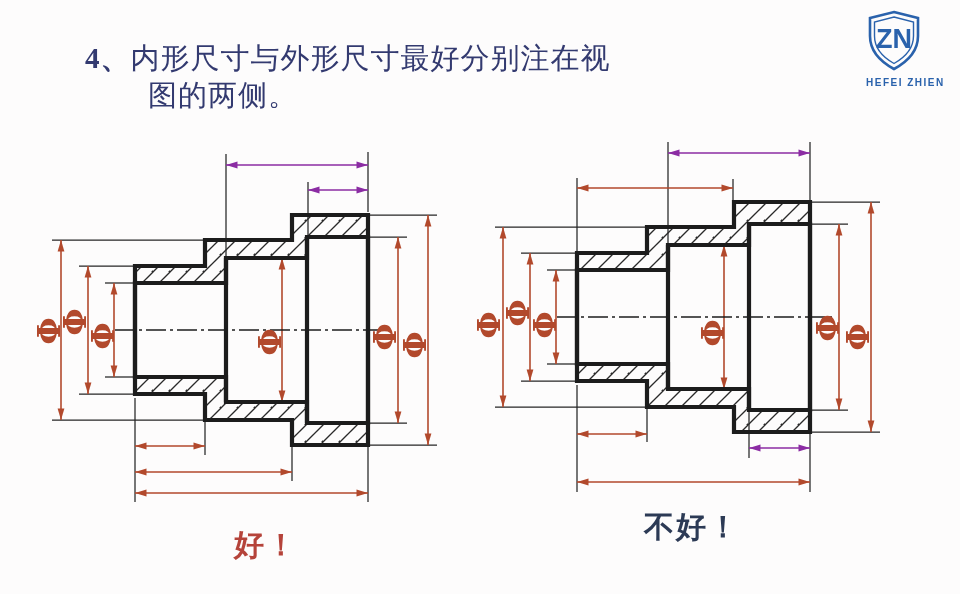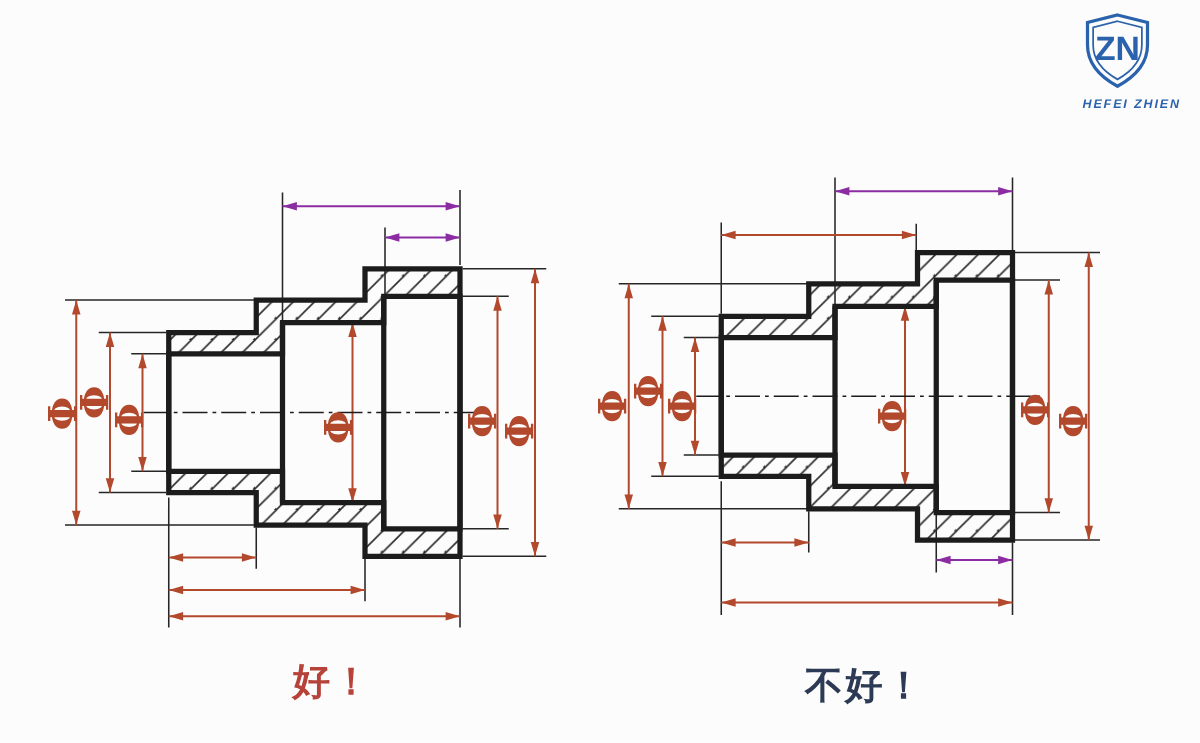--- a/index.html
+++ b/index.html
@@ -20,36 +20,40 @@
   .title-number{font-weight:bold;}
   .title-line2{display:block;margin-left:63px;}
   .drawing-svg{position:absolute;left:0;top:0;}
   .caption{
     position:absolute;
     font-size:30px;
     font-weight:600;
     letter-spacing:2px;
   }
   .caption-good{left:234px;top:525px;color:#b5433a;}
-  .caption-bad{left:644px;top:528px;color:#2c3a55;}
+  .caption-bad{left:644px;top:507px;color:#2c3a55;}
   .logo{
     position:absolute;left:866px;top:10px;width:90px;
     text-align:left;color:#2a62ac;
   }
   .logo-name{
     font-family:"Liberation Sans", sans-serif;
     font-size:10px;font-weight:bold;letter-spacing:1.5px;
-    margin-top:1px;white-space:nowrap;font-style:italic;
+    margin-top:1px;white-space:nowrap;
   }
 </style>
 </head>
 <body>
 
 <div class="slide">
 
+  <div class="title-block">
+    <span class="title-number">4、</span><span>内形尺寸与外形尺寸最好分别注在视</span>
+    <span class="title-line2">图的两侧。</span>
+  </div>
 
   <div class="logo">
     <svg width="56" height="62" viewBox="0 0 56 62">
       <path d="M28 2 L52 8 L52 26 Q52 46 28 59 Q4 46 4 26 L4 8 Z" fill="none" stroke="#2a62ac" stroke-width="2.6"></path>
       <path d="M28 7 L47.5 12 L47.5 26 Q47.5 42.5 28 53.5 Q8.5 42.5 8.5 26 L8.5 12 Z" fill="none" stroke="#2a62ac" stroke-width="1.4"></path>
       <text x="28" y="38" text-anchor="middle" font-family="Liberation Sans, sans-serif" font-size="27" font-weight="bold" fill="#2a62ac">ZN</text>
     </svg>
     <div class="logo-name">HEFEI ZHIEN</div>
   </div>
 

